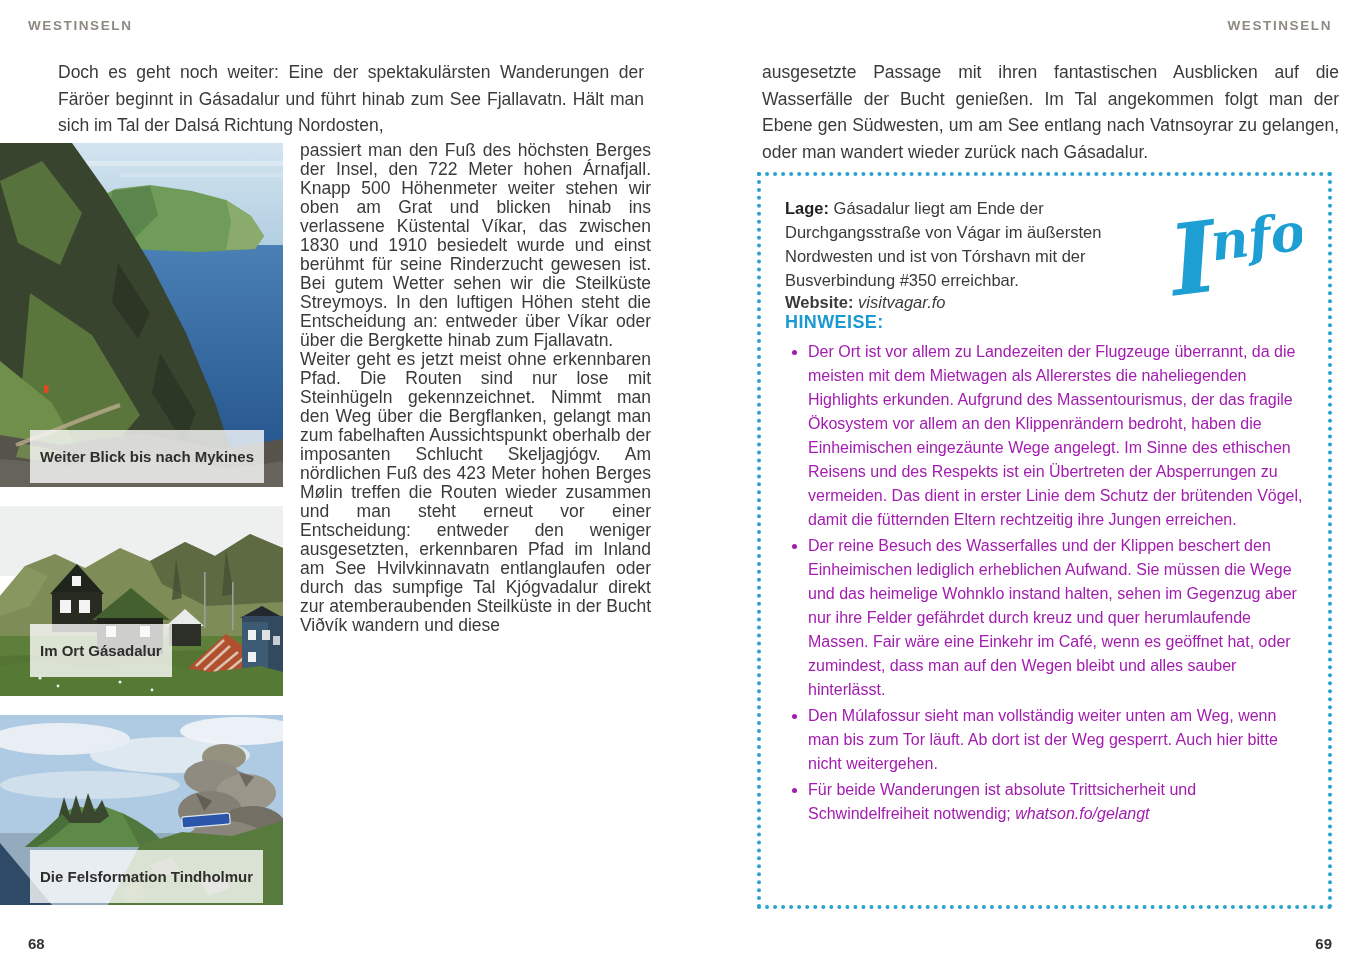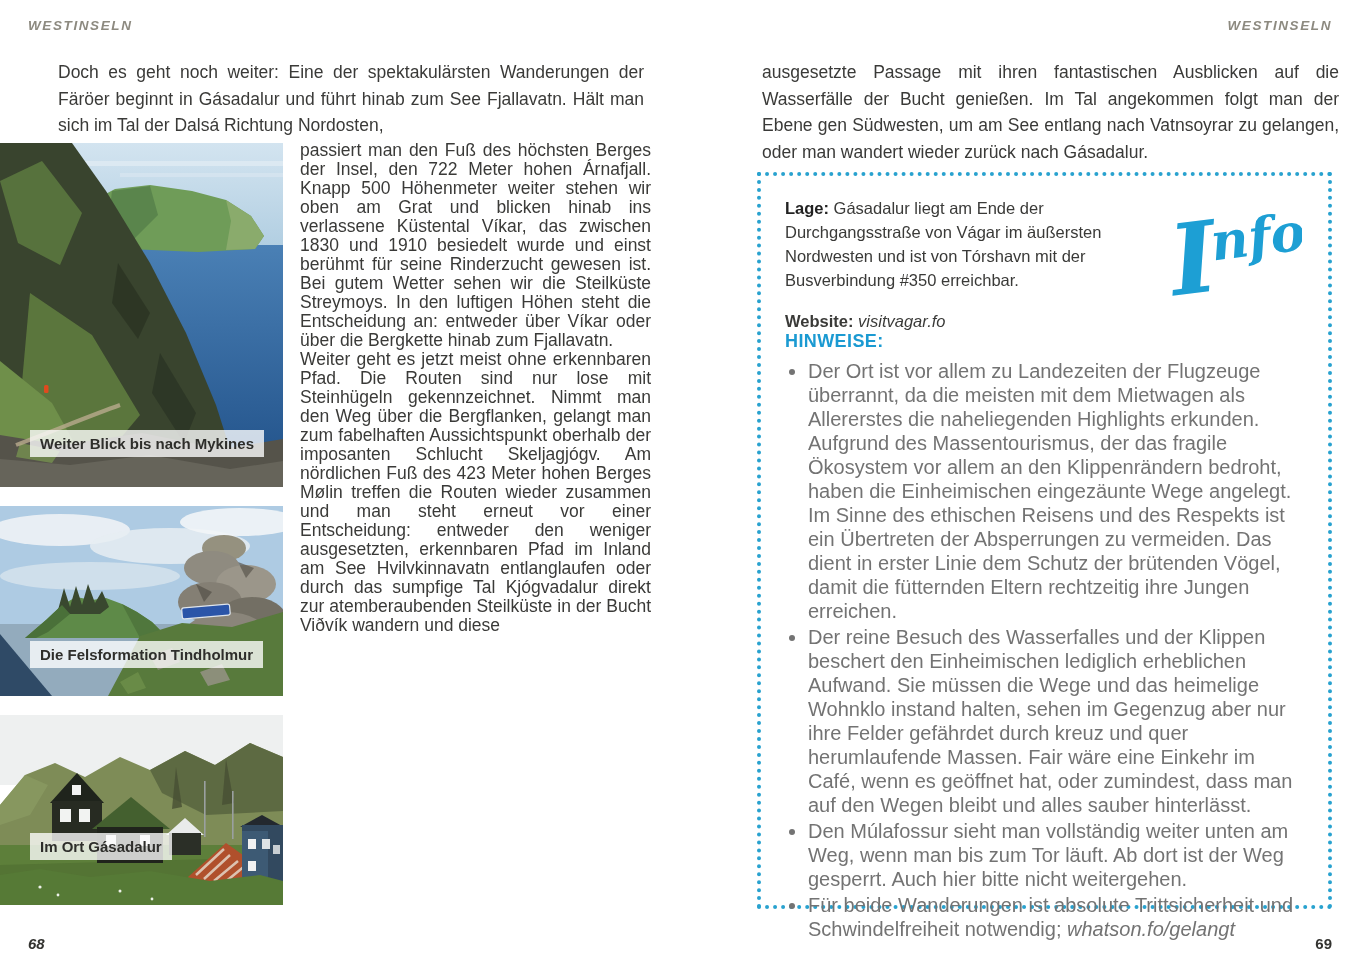--- a/index.html
+++ b/index.html
@@ -8,78 +8,77 @@
     background:#ffffff;
     font-family:"Liberation Sans", sans-serif;
     color:#3a3a38;
     position:relative;
     overflow:hidden;
   }
   .runhead {
     position:absolute; top:18px;
     font-size:13.5px; font-weight:bold; letter-spacing:1.6px;
     color:#8d8a80;
-    font-style:italic;
   }
   .runhead.left { left:28px; }
   .runhead.right { right:26px; }
   .pagenum {
     position:absolute; bottom:22px;
     font-size:15px; font-weight:bold; color:#333330;
   }
-  .pagenum.left { left:28px;font-style:italic; }
+  .pagenum.left { left:28px; }
   .pagenum.right { right:26px;text-align:right; }
 
   .intro {
     position:absolute; top:59px;
     text-align:justify; font-size:17.5px; line-height:26.5px;
     hyphens:auto;
   }
   #intro-left  { left:58px;  width:586px; }
   #intro-right { left:755px; width:577px;margin-left:7px; }
 
   
   .photocol { position:absolute; left:0; top:143px; width:283px; }
   figure.photo { position:relative; width:283px; margin-bottom:19px; }
   figure.photo svg { display:block; width:283px; }
   figcaption {
     position:absolute; left:30px;
     background:rgba(255,255,255,0.78);
     color:#2e2e2b; font-weight:bold; font-size:15px;
-    padding:5px 10px; white-space:nowrap;
+    padding:18px 10px; white-space:nowrap;
   }
   #photo1 figcaption { top:287px; }
   #photo2 figcaption { top:135px; }
   #photo3 figcaption { top:118px; }
 
   .textcol {
     position:absolute; left:300px; top:141px; width:351px;
     text-align:justify; font-size:17.5px; line-height:19px;
     hyphens:auto;
   }
   .textcol p + p { }
 
   
   .infobox {
     position:absolute; left:757px; top:172px; width:575px; height:737px;
     border:4px dotted #29a2cf;
     padding:20px 22px 16px 24px;
   }
   .infobox .lage { width:392px; font-size:16.5px; line-height:24px; }
   .infobox .lage b { color:#222; }
-  .infobox .website { margin-top:20px; font-size:16.5px; }
+  .infobox .website { margin-top:1px; font-size:16.5px; }
   .infobox .website i { font-style:italic; }
   .hinweise {
     color:#1b9ad2; font-weight:bold;
     font-size:18px; letter-spacing:0.4px;
   }
   .infobox ul {
     margin-top:7px; padding-left:23px;
-    font-size:20px; line-height:24px; list-style:disc;
-    color:#737373;
+    font-size:16px; line-height:24px; list-style:disc;
+    color:#a21caf;
   }
   .infobox li { margin-bottom:2px; }
   .infobox li i { font-style:italic; }
   .info-logo {
     position:absolute; right:26px; top:16px;
     width:138px; height:122px;
   }
 </style>
 </head>
 <body>
@@ -134,20 +133,85 @@
         <g>
           <path d="M16,302 C58,286 92,272 120,262" stroke="#b9ab8d" stroke-width="4" fill="none" opacity="0.8"></path>
         </g>
         <g>
           <rect x="44" y="242" width="4.5" height="8" rx="1.5" fill="#e04a1e"></rect>
         </g>
       </svg>
       <figcaption>Weiter Blick bis nach Mykines</figcaption>
     </figure>
 
+    <figure class="photo" id="photo3">
+      <svg viewBox="0 0 283 190">
+        <g>
+          <rect width="283" height="70" fill="#eef0f0"></rect>
+        </g>
+        <g>
+          <path d="M0,90 L25,60 L55,48 L85,62 L120,42 L150,55 L185,36 L215,50 L250,28 L283,42 L283,145 L0,145 Z" fill="#7e8c57"></path>
+          <path d="M150,55 L185,36 L215,50 L250,28 L283,42 L283,96 L206,100 L162,78 Z" fill="#5a6640" opacity="0.9"></path>
+          <path d="M176,52 L182,92 L172,94 Z" fill="#474f33" opacity="0.8"></path>
+          <path d="M226,44 L234,88 L222,90 Z" fill="#474f33" opacity="0.8"></path>
+          <path d="M0,90 L25,60 L48,70 L30,100 L0,110 Z" fill="#8a9a61" opacity="0.8"></path>
+        </g>
+        <g>
+          <rect y="130" width="283" height="60" fill="#5d7f3a"></rect>
+          <path d="M0,150 L283,142 L283,190 L0,190 Z" fill="#547434"></path>
+          <path d="M30,170 L60,164 L90,172 L120,166 L150,174 L180,168 L210,176 L240,170 L270,178 L283,174 L283,190 L0,190 L0,176 Z" fill="#4c6a2f"></path>
+        </g>
+        <g>
+          <g>
+            <polygon points="50,88 77,58 104,88" fill="#1f241c"></polygon>
+            <rect x="52" y="86" width="50" height="40" fill="#272b22"></rect>
+            <rect x="60" y="94" width="11" height="13" fill="#f2f3f2"></rect>
+            <rect x="79" y="94" width="11" height="13" fill="#f2f3f2"></rect>
+            <rect x="72" y="70" width="9" height="10" fill="#f2f3f2"></rect>
+          </g>
+          <g>
+            <polygon points="92,114 131,82 170,114" fill="#44602f"></polygon>
+            <rect x="97" y="112" width="66" height="36" fill="#20241c"></rect>
+            <rect x="106" y="120" width="10" height="11" fill="#e8e9e8"></rect>
+            <rect x="140" y="120" width="10" height="11" fill="#e8e9e8"></rect>
+          </g>
+          <g>
+            <polygon points="166,120 185,103 204,120" fill="#e9ebeb"></polygon>
+            <rect x="169" y="118" width="32" height="22" fill="#2b2f27"></rect>
+          </g>
+          <g>
+            <rect x="204" y="66" width="1.6" height="56" fill="#9aa0a0"></rect>
+            <rect x="232" y="76" width="1.6" height="48" fill="#9aa0a0"></rect>
+          </g>
+          <g>
+            <polygon points="188,162 226,128 260,152 254,172 194,174" fill="#b0502c"></polygon>
+            <path d="M196,160 L224,134 M204,164 L230,140 M214,166 L238,146 M224,168 L246,150" stroke="#e7dfd2" stroke-width="2.5" opacity="0.8" fill="none"></path>
+            <polygon points="254,172 260,152 272,164 266,178" fill="#a04426"></polygon>
+          </g>
+          <g>
+            <polygon points="240,112 262,100 284,112" fill="#23282e"></polygon>
+            <rect x="242" y="110" width="41" height="62" fill="#32495f"></rect>
+            <rect x="242" y="116" width="26" height="56" fill="#3d5a74"></rect>
+            <rect x="248" y="124" width="8" height="10" fill="#f0f1f1"></rect>
+            <rect x="262" y="124" width="8" height="10" fill="#dfe3e5"></rect>
+            <rect x="248" y="146" width="8" height="10" fill="#f0f1f1"></rect>
+            <rect x="273" y="130" width="7" height="9" fill="#c8ced2"></rect>
+          </g>
+        </g>
+        <g>
+          <path d="M0,160 L40,154 L90,162 L150,156 L210,166 L260,160 L283,166 L283,190 L0,190 Z" fill="#567a36"></path>
+          <circle cx="40" cy="172" r="1.6" fill="#eef2ea"></circle>
+          <circle cx="58" cy="180" r="1.4" fill="#eef2ea"></circle>
+          <circle cx="120" cy="176" r="1.5" fill="#eef2ea"></circle>
+          <circle cx="152" cy="184" r="1.4" fill="#eef2ea"></circle>
+        </g>
+      </svg>
+      <figcaption>Im Ort Gásadalur</figcaption>
+    </figure>
+
     <figure class="photo" id="photo2">
       <svg viewBox="0 0 283 190">
         <g>
           <rect width="283" height="126" fill="#aecbe3"></rect>
           <ellipse cx="60" cy="24" rx="70" ry="16" fill="#eef2f5" opacity="0.9"></ellipse>
           <ellipse cx="170" cy="40" rx="80" ry="18" fill="#e6edf2" opacity="0.85"></ellipse>
           <ellipse cx="240" cy="16" rx="60" ry="14" fill="#f2f5f7" opacity="0.9"></ellipse>
           <ellipse cx="90" cy="70" rx="90" ry="14" fill="#dde7ee" opacity="0.7"></ellipse>
         </g>
         <g>
@@ -176,85 +240,20 @@
         </g>
         <g>
           <path d="M108,190 L140,130 L182,117 L232,121 L283,106 L283,190 Z" fill="#587a3c"></path>
           <path d="M150,150 L172,142 L180,156 L158,164 Z" fill="#8e8a7d" opacity="0.8"></path>
           <path d="M200,166 L222,158 L230,174 L208,180 Z" fill="#9a958a" opacity="0.8"></path>
           <path d="M120,176 L138,166 L146,182 L128,188 Z" fill="#6b8d48" opacity="0.9"></path>
         </g>
       </svg>
       <figcaption>Die Felsformation Tindholmur</figcaption>
     </figure>
-
-    <figure class="photo" id="photo3">
-      <svg viewBox="0 0 283 190">
-        <g>
-          <rect width="283" height="70" fill="#eef0f0"></rect>
-        </g>
-        <g>
-          <path d="M0,90 L25,60 L55,48 L85,62 L120,42 L150,55 L185,36 L215,50 L250,28 L283,42 L283,145 L0,145 Z" fill="#7e8c57"></path>
-          <path d="M150,55 L185,36 L215,50 L250,28 L283,42 L283,96 L206,100 L162,78 Z" fill="#5a6640" opacity="0.9"></path>
-          <path d="M176,52 L182,92 L172,94 Z" fill="#474f33" opacity="0.8"></path>
-          <path d="M226,44 L234,88 L222,90 Z" fill="#474f33" opacity="0.8"></path>
-          <path d="M0,90 L25,60 L48,70 L30,100 L0,110 Z" fill="#8a9a61" opacity="0.8"></path>
-        </g>
-        <g>
-          <rect y="130" width="283" height="60" fill="#5d7f3a"></rect>
-          <path d="M0,150 L283,142 L283,190 L0,190 Z" fill="#547434"></path>
-          <path d="M30,170 L60,164 L90,172 L120,166 L150,174 L180,168 L210,176 L240,170 L270,178 L283,174 L283,190 L0,190 L0,176 Z" fill="#4c6a2f"></path>
-        </g>
-        <g>
-          <g>
-            <polygon points="50,88 77,58 104,88" fill="#1f241c"></polygon>
-            <rect x="52" y="86" width="50" height="40" fill="#272b22"></rect>
-            <rect x="60" y="94" width="11" height="13" fill="#f2f3f2"></rect>
-            <rect x="79" y="94" width="11" height="13" fill="#f2f3f2"></rect>
-            <rect x="72" y="70" width="9" height="10" fill="#f2f3f2"></rect>
-          </g>
-          <g>
-            <polygon points="92,114 131,82 170,114" fill="#44602f"></polygon>
-            <rect x="97" y="112" width="66" height="36" fill="#20241c"></rect>
-            <rect x="106" y="120" width="10" height="11" fill="#e8e9e8"></rect>
-            <rect x="140" y="120" width="10" height="11" fill="#e8e9e8"></rect>
-          </g>
-          <g>
-            <polygon points="166,120 185,103 204,120" fill="#e9ebeb"></polygon>
-            <rect x="169" y="118" width="32" height="22" fill="#2b2f27"></rect>
-          </g>
-          <g>
-            <rect x="204" y="66" width="1.6" height="56" fill="#9aa0a0"></rect>
-            <rect x="232" y="76" width="1.6" height="48" fill="#9aa0a0"></rect>
-          </g>
-          <g>
-            <polygon points="188,162 226,128 260,152 254,172 194,174" fill="#b0502c"></polygon>
-            <path d="M196,160 L224,134 M204,164 L230,140 M214,166 L238,146 M224,168 L246,150" stroke="#e7dfd2" stroke-width="2.5" opacity="0.8" fill="none"></path>
-            <polygon points="254,172 260,152 272,164 266,178" fill="#a04426"></polygon>
-          </g>
-          <g>
-            <polygon points="240,112 262,100 284,112" fill="#23282e"></polygon>
-            <rect x="242" y="110" width="41" height="62" fill="#32495f"></rect>
-            <rect x="242" y="116" width="26" height="56" fill="#3d5a74"></rect>
-            <rect x="248" y="124" width="8" height="10" fill="#f0f1f1"></rect>
-            <rect x="262" y="124" width="8" height="10" fill="#dfe3e5"></rect>
-            <rect x="248" y="146" width="8" height="10" fill="#f0f1f1"></rect>
-            <rect x="273" y="130" width="7" height="9" fill="#c8ced2"></rect>
-          </g>
-        </g>
-        <g>
-          <path d="M0,160 L40,154 L90,162 L150,156 L210,166 L260,160 L283,166 L283,190 L0,190 Z" fill="#567a36"></path>
-          <circle cx="40" cy="172" r="1.6" fill="#eef2ea"></circle>
-          <circle cx="58" cy="180" r="1.4" fill="#eef2ea"></circle>
-          <circle cx="120" cy="176" r="1.5" fill="#eef2ea"></circle>
-          <circle cx="152" cy="184" r="1.4" fill="#eef2ea"></circle>
-        </g>
-      </svg>
-      <figcaption>Im Ort Gásadalur</figcaption>
-    </figure>
   </div>
 
   <div class="textcol">
     <p>passiert man den Fuß des höchsten Berges der Insel, den 722 Meter hohen Árnafjall. Knapp 500 Höhenmeter weiter stehen wir oben am Grat und blicken hinab ins verlassene Küstental Víkar, das zwischen 1830 und 1910 besiedelt wurde und einst berühmt für seine Rinderzucht gewesen ist. Bei gutem Wetter sehen wir die Steilküste Streymoys. In den luftigen Höhen steht die Entscheidung an: entweder über Víkar oder über die Bergkette hinab zum Fjallavatn.</p>
     <p>Weiter geht es jetzt meist ohne erkennbaren Pfad. Die Routen sind nur lose mit Steinhügeln gekennzeichnet. Nimmt man den Weg über die Bergflanken, gelangt man zum fabelhaften Aussichtspunkt oberhalb der imposanten Schlucht Skeljagjógv. Am nördlichen Fuß des 423 Meter hohen Berges Mølin treffen die Routen wieder zusammen und man steht erneut vor einer Entscheidung: entweder den weniger ausgesetzten, erkennbaren Pfad im Inland am See Hvilvkinnavatn entlanglaufen oder durch das sumpfige Tal Kjógvadalur direkt zur atemberaubenden Steilküste in der Bucht Viðvík wandern und diese</p>
   </div>
 
   <div class="pagenum left">68</div>
 
   <div class="runhead right">WESTINSELN</div>

